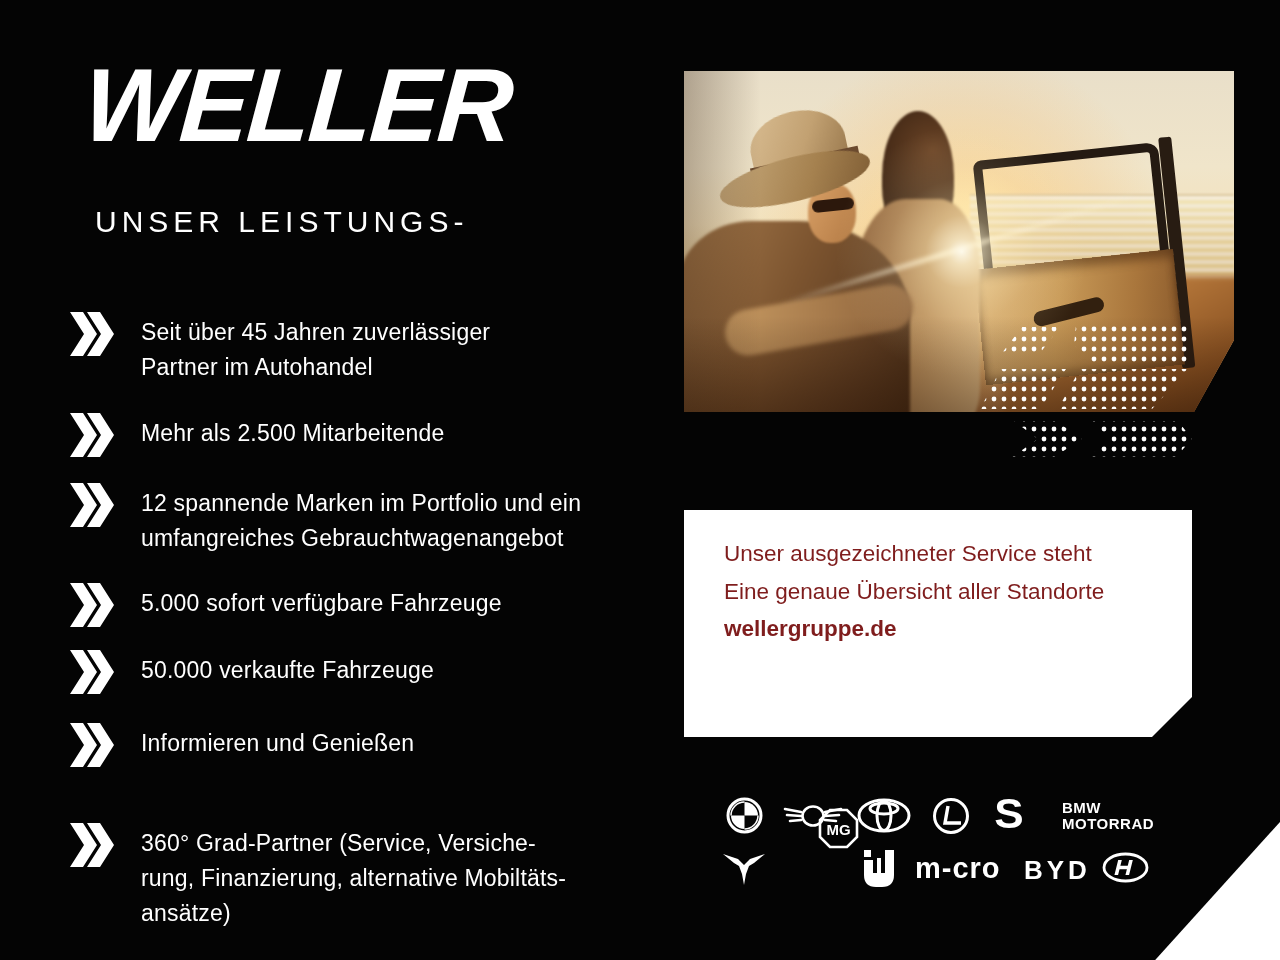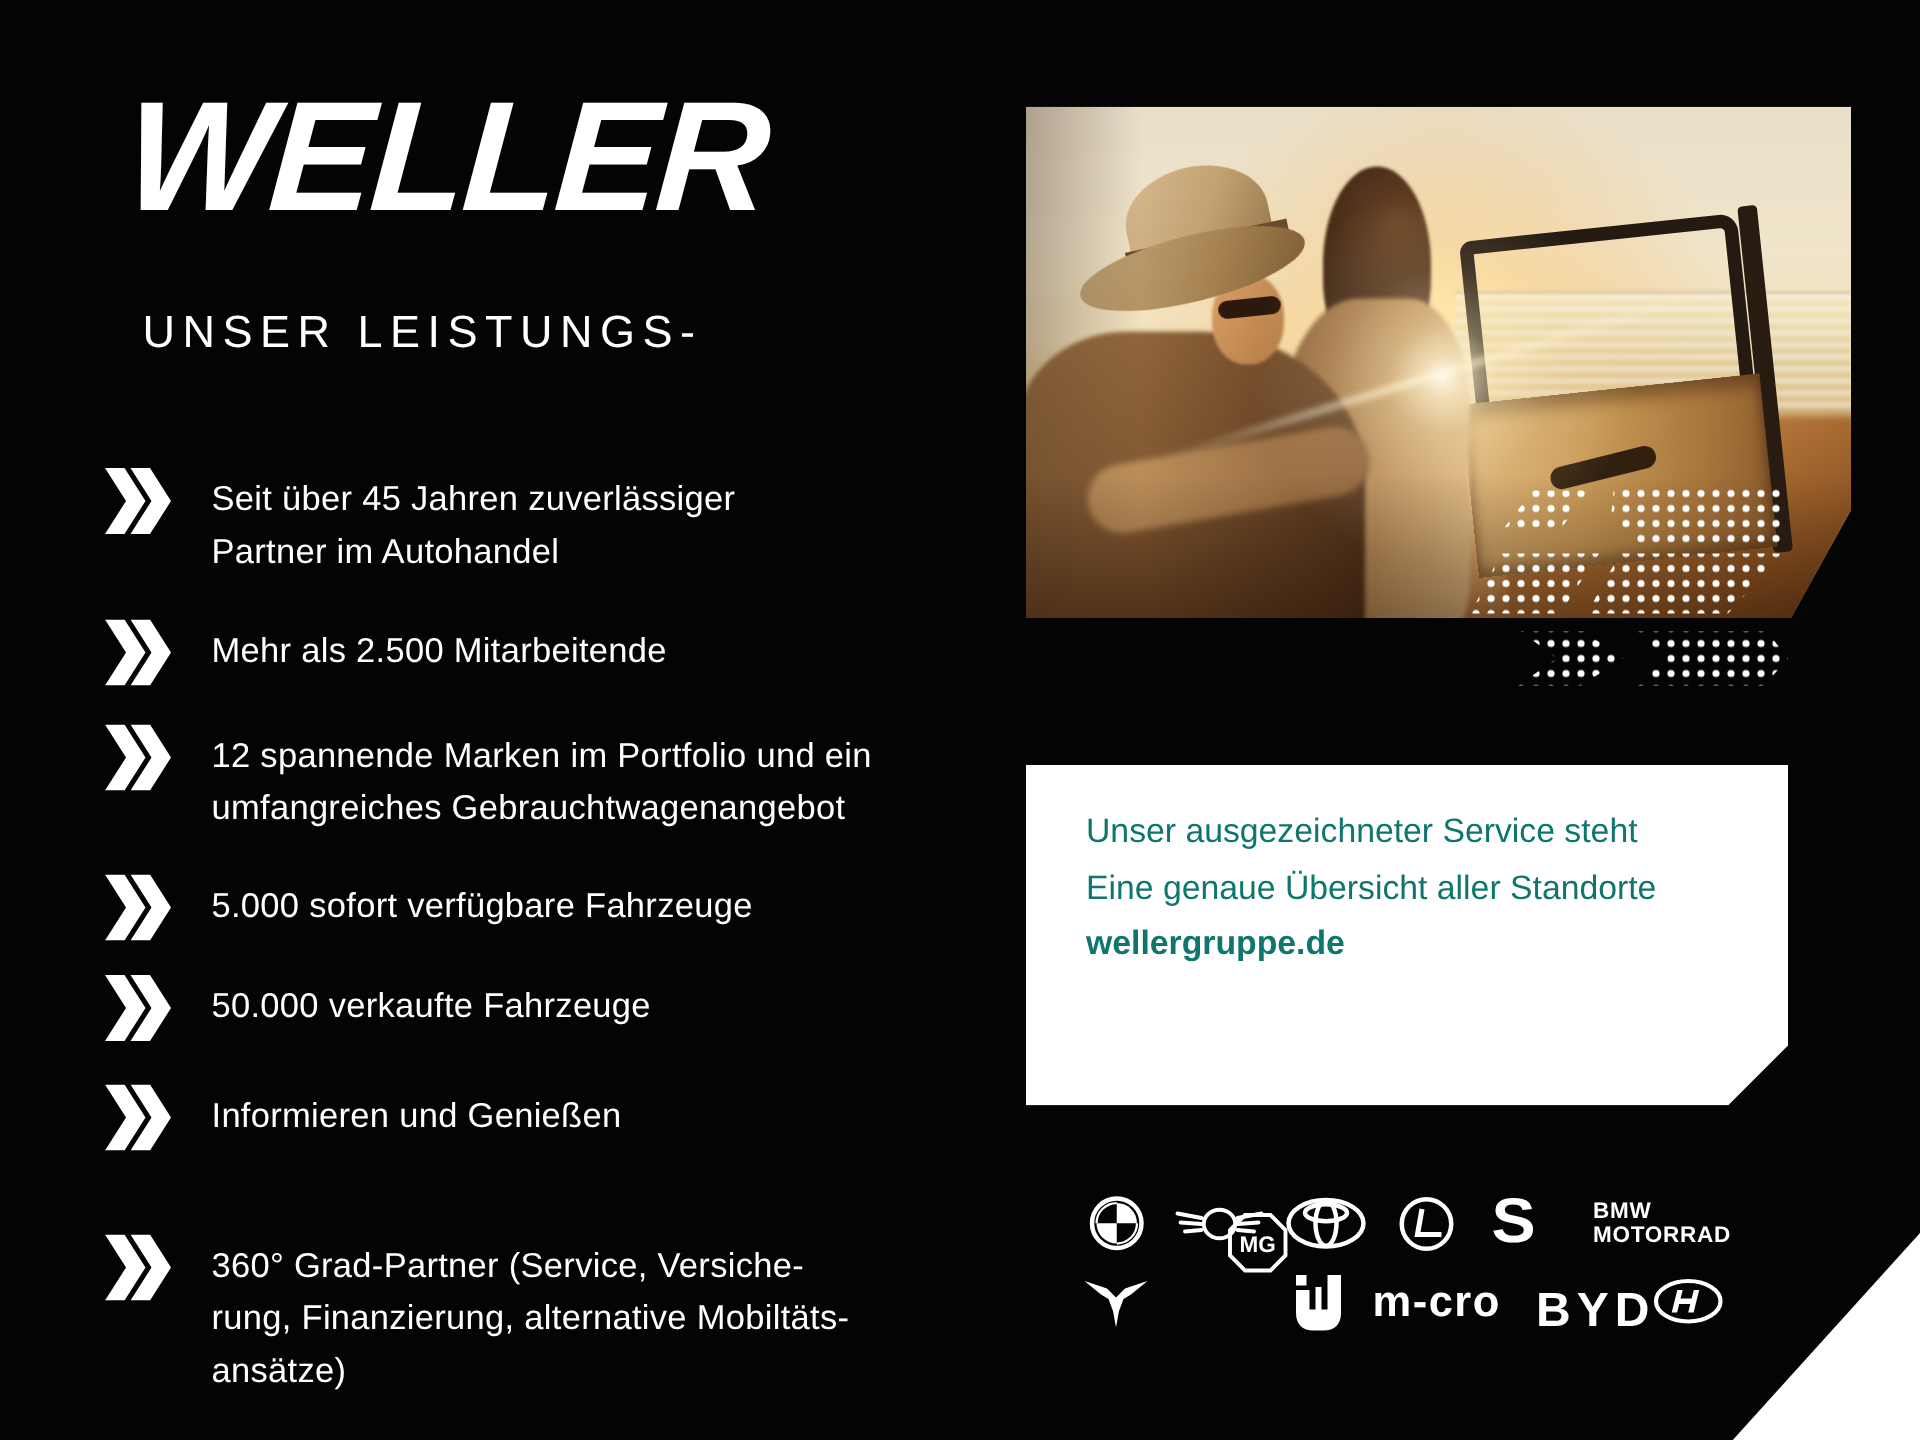--- a/index.html
+++ b/index.html
@@ -65,31 +65,31 @@
   .shade{inset:0;background:
      linear-gradient(180deg,rgba(40,18,4,0) 72%,rgba(40,18,4,.45) 100%),
      linear-gradient(90deg,rgba(40,18,4,.30) 0%,rgba(40,18,4,0) 14%);}
 
   
   .dots{position:absolute;left:980px;top:325px;}
 
   
   .infobox{position:absolute;left:684px;top:510px;width:508px;height:227px;background:#fff;
     clip-path:polygon(0 0,100% 0,100% calc(100% - 40px),calc(100% - 40px) 100%,0 100%);
-    color:#0f766e;text-decoration:underline;}
+    color:#7f1d1d;text-decoration:underline;}
   .infobox .s-lines{position:absolute;left:40px;top:25px;font-size:22.5px;line-height:37.5px;
     white-space:nowrap;}
   .infobox b{font-weight:bold;}
 
   
   .plogo{position:absolute;}
   .plogo svg{display:block;}
   .logo-textblock{font-weight:bold;font-size:15px;line-height:16px;letter-spacing:.5px;}
   .mcro-text{font-weight:bold;font-size:29px;letter-spacing:1px;}
-  .byd-text{font-weight:bold;font-size:32px;letter-spacing:4px;}
+  .byd-text{font-weight:bold;font-size:26px;letter-spacing:4px;}
 
   
   .wedge{position:absolute;left:1150px;top:822px;width:130px;height:138px;background:#fff;
          clip-path:polygon(100% 0,100% 100%,4% 100%);}
 </style>
 </head>
 <body>
 
 <div class="canvas">
 

